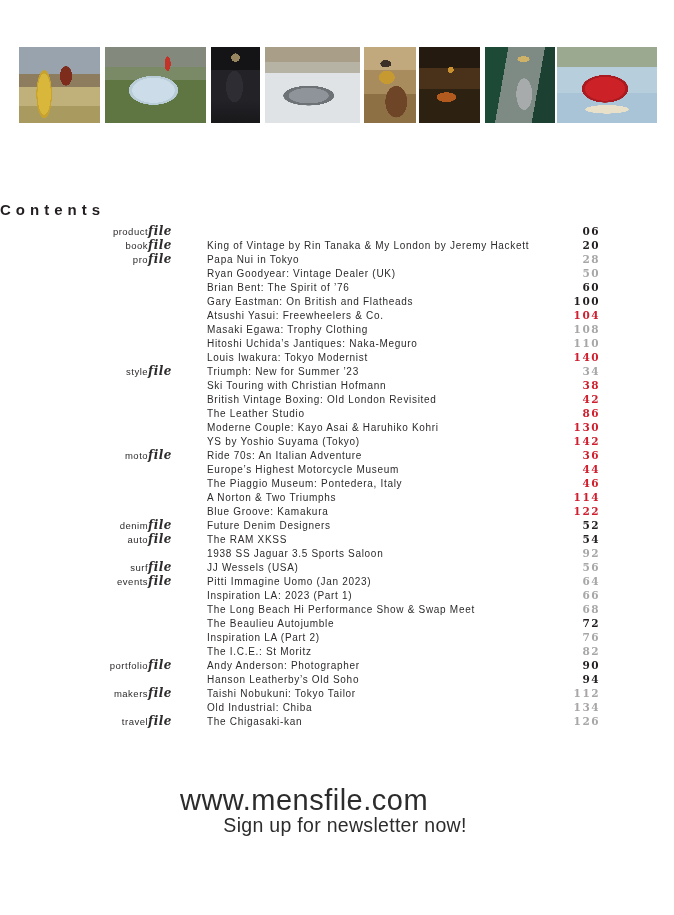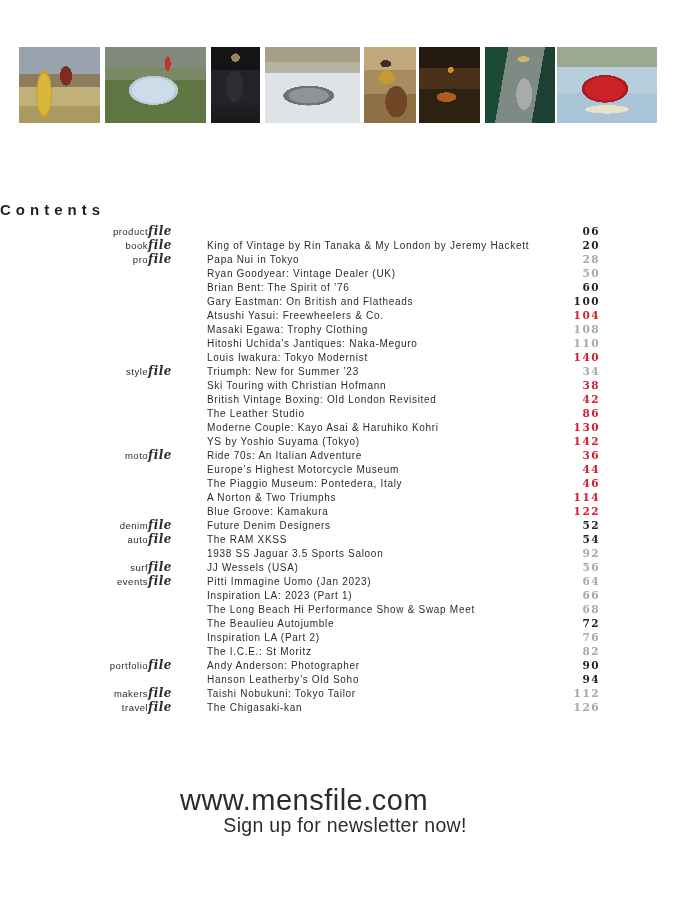--- a/index.html
+++ b/index.html
@@ -258,20 +258,25 @@
         <span class="row-label"></span>
         <span class="row-title">Hanson Leatherby’s Old Soho</span>
         <span class="row-page page-black">94</span>
       </div>
       <div class="toc-row">
         <span class="row-label">makers<span class="file-suffix">file</span></span>
         <span class="row-title">Taishi Nobukuni: Tokyo Tailor</span>
         <span class="row-page page-gray">112</span>
       </div>
       <div class="toc-row">
+        <span class="row-label"></span>
+        <span class="row-title">Old Industrial: Chiba</span>
+        <span class="row-page page-gray">134</span>
+      </div>
+      <div class="toc-row">
         <span class="row-label">travel<span class="file-suffix">file</span></span>
         <span class="row-title">The Chigasaki-kan</span>
         <span class="row-page page-gray">126</span>
       </div>
     </div>
 
   <div class="site-url">www.mensfile.com</div>
   <div class="newsletter">Sign up for newsletter now!</div>
 
 </div>

